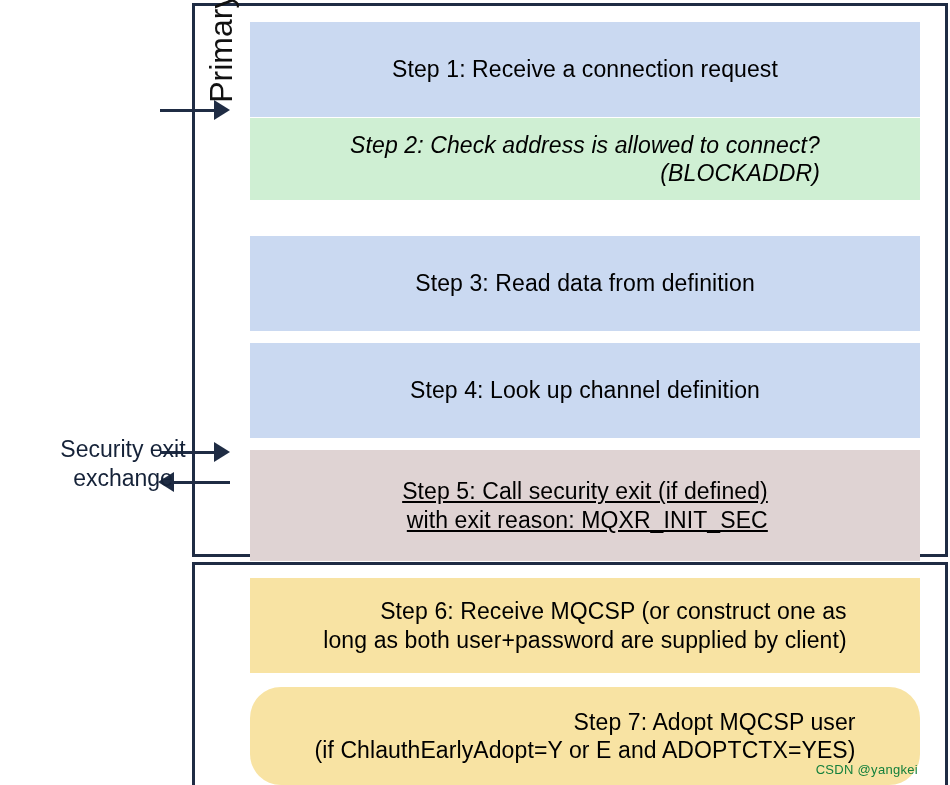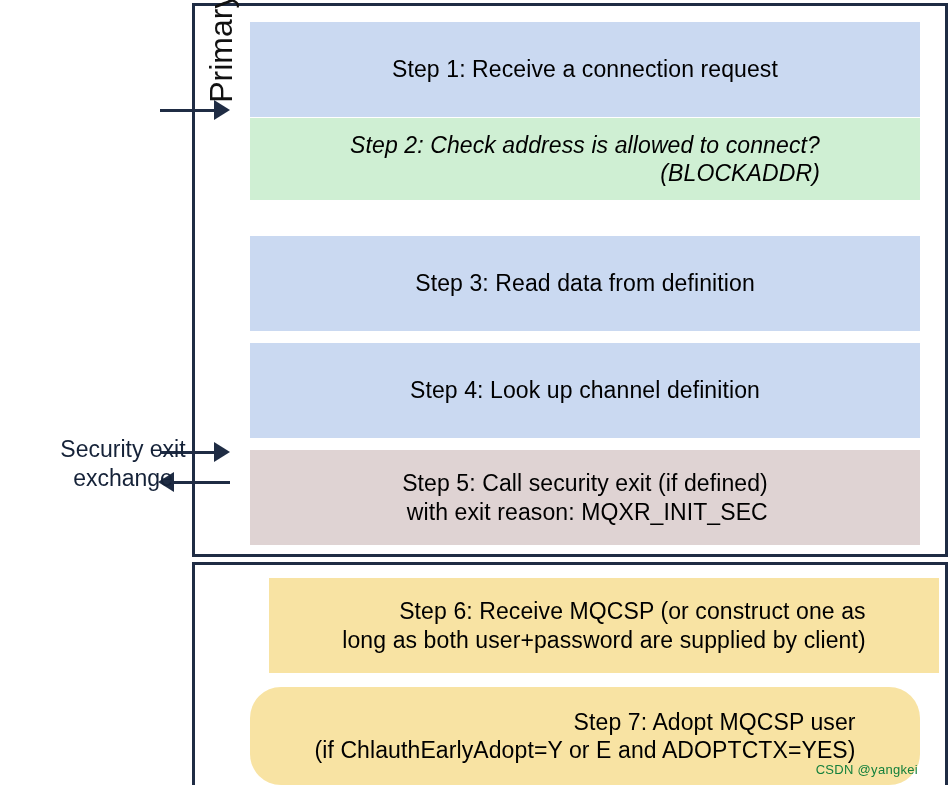--- a/index.html
+++ b/index.html
@@ -60,22 +60,22 @@
   }
   .blue   { background: #cad9f1; }
   .green  { background: #cfefd3; }
   .mauve  { background: #dfd3d3; }
   .yellow { background: #f8e3a3; }
 
   #step-1 { top: 22px;  height: 95px; }
   #step-2 { top: 118px; height: 82px; font-style: italic; }
   #step-3 { top: 236px; height: 95px; }
   #step-4 { top: 343px; height: 95px; }
-  #step-5 { top: 450px; height: 95px; }
-  #step-6 { top: 578px; height: 95px; margin-left: 19px; }
+  #step-5 { top: 450px; height: 111px; text-decoration: underline; }
+  #step-6 { top: 578px; height: 95px; }
   #step-7 { top: 687px; height: 98px; border-radius: 31px; }
 
   
   #primary-conversation-label {
     position: absolute;
     left: 199px;
     top: 110px;
     width: 410px;
     height: 44px;
     transform: rotate(-90deg);

